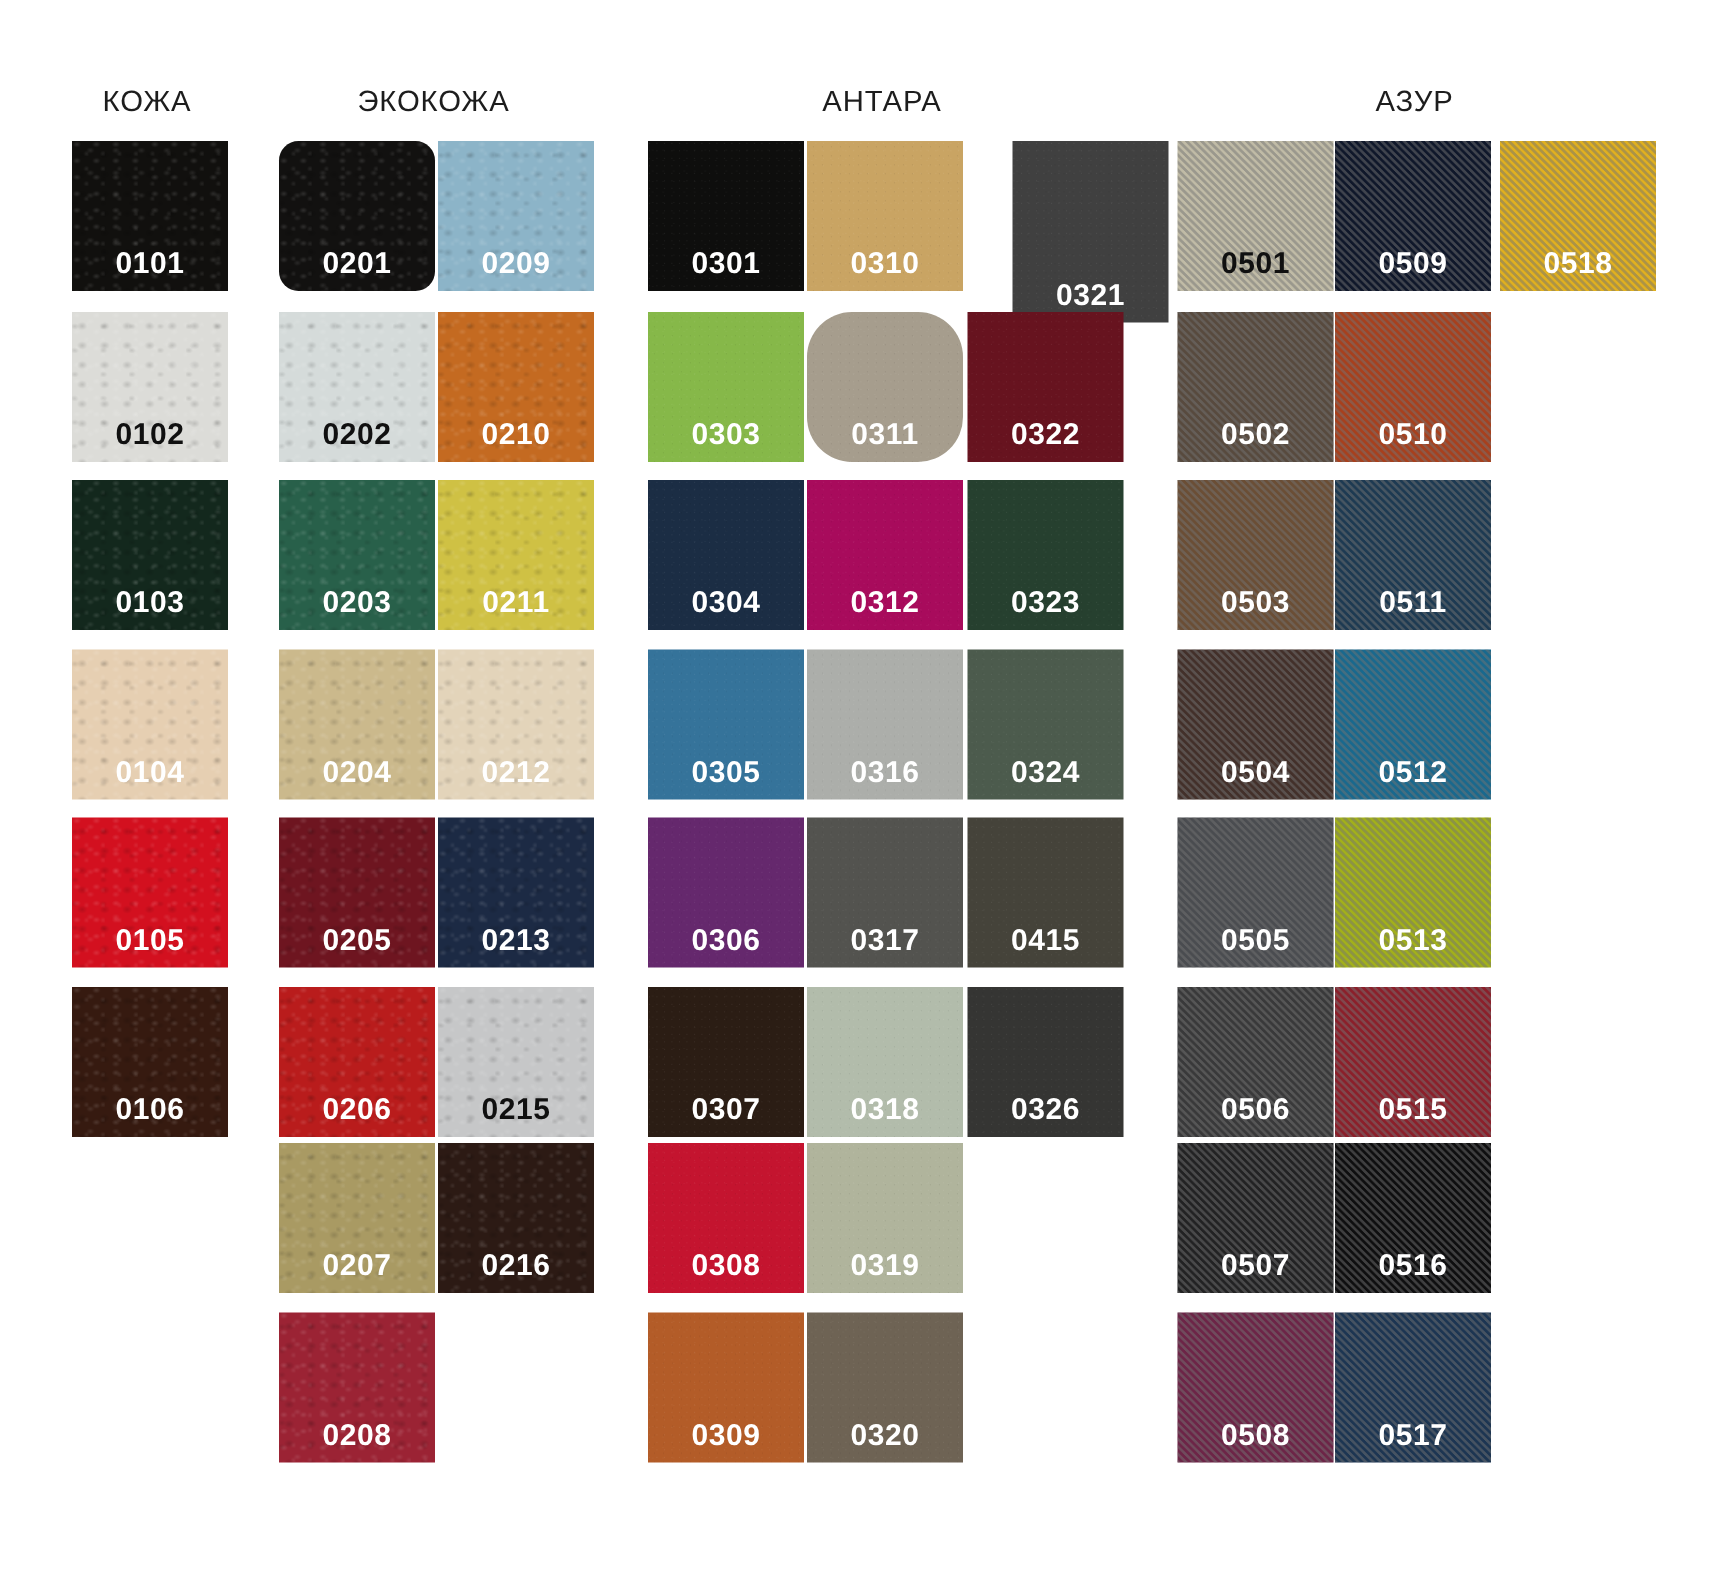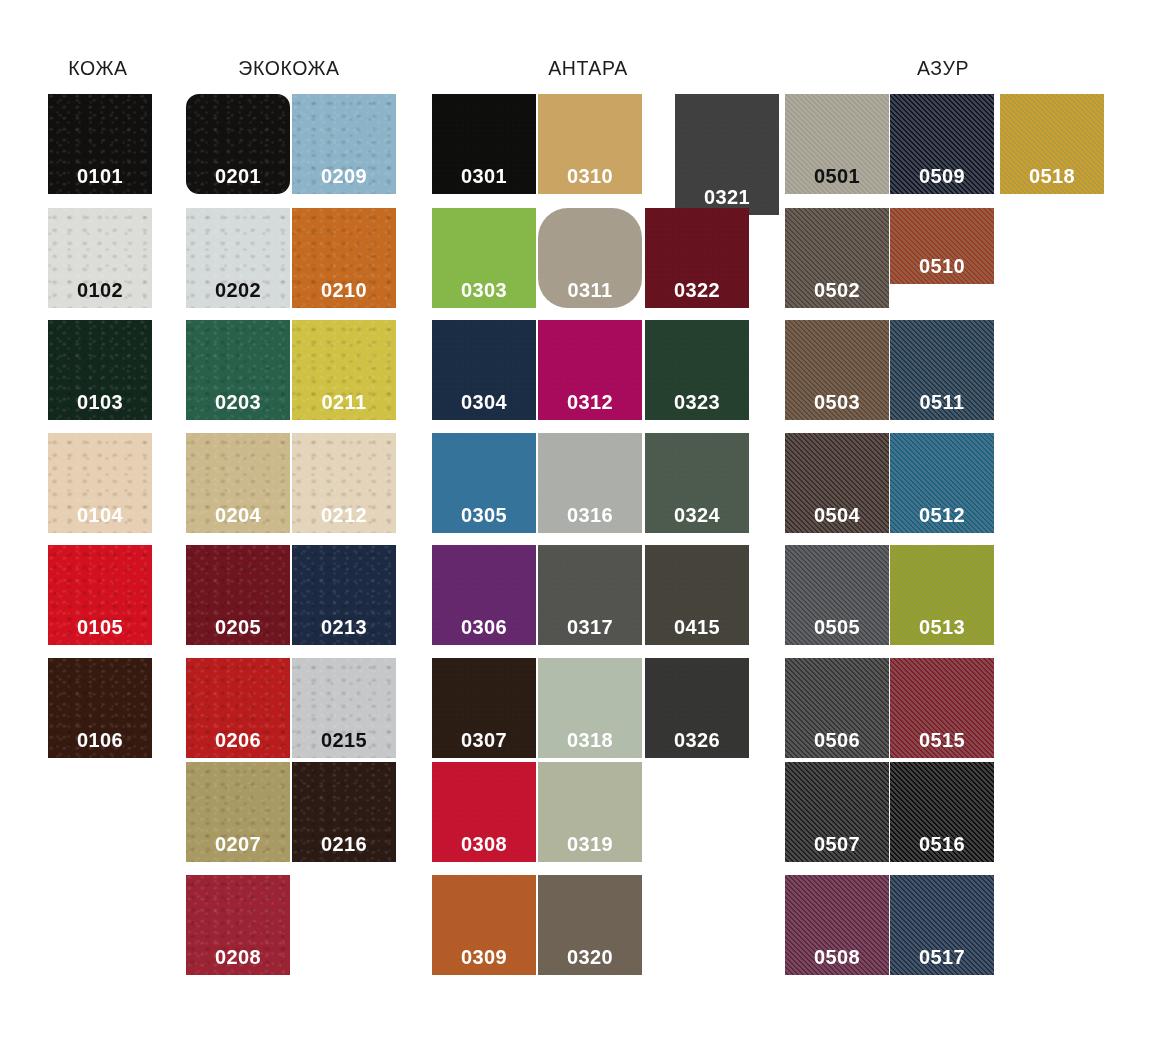--- a/index.html
+++ b/index.html
@@ -314,21 +314,21 @@
         <div class="code">0507</div>
       </div>
       <div class="swatch light-label" style="left: 785px; top: 875px; width: 104px; height: 100px; background: rgb(109, 36, 71);">
         <div class="tex tex-weave"></div>
         <div class="code">0508</div>
       </div>
       <div class="swatch light-label" style="left: 890px; top: 94px; width: 104px; height: 100px; background: #0f172a; padding-left: 48px;">
         <div class="tex tex-weave"></div>
         <div class="code">0509</div>
       </div>
-      <div class="swatch light-label" style="left: 890px; top: 208px; width: 104px; height: 76px; background: rgb(168, 64, 29);">
+      <div class="swatch light-label" style="left: 890px; top: 208px; width: 104px; height: 100px; background: rgb(168, 64, 29);">
         <div class="tex tex-weave"></div>
         <div class="code">0510</div>
       </div>
       <div class="swatch light-label" style="left: 890px; top: 320px; width: 104px; height: 100px; background: rgb(29, 58, 82);">
         <div class="tex tex-weave"></div>
         <div class="code">0511</div>
       </div>
       <div class="swatch light-label" style="left: 890px; top: 433px; width: 104px; height: 100px; background: rgb(25, 105, 142);">
         <div class="tex tex-weave"></div>
         <div class="code">0512</div>

